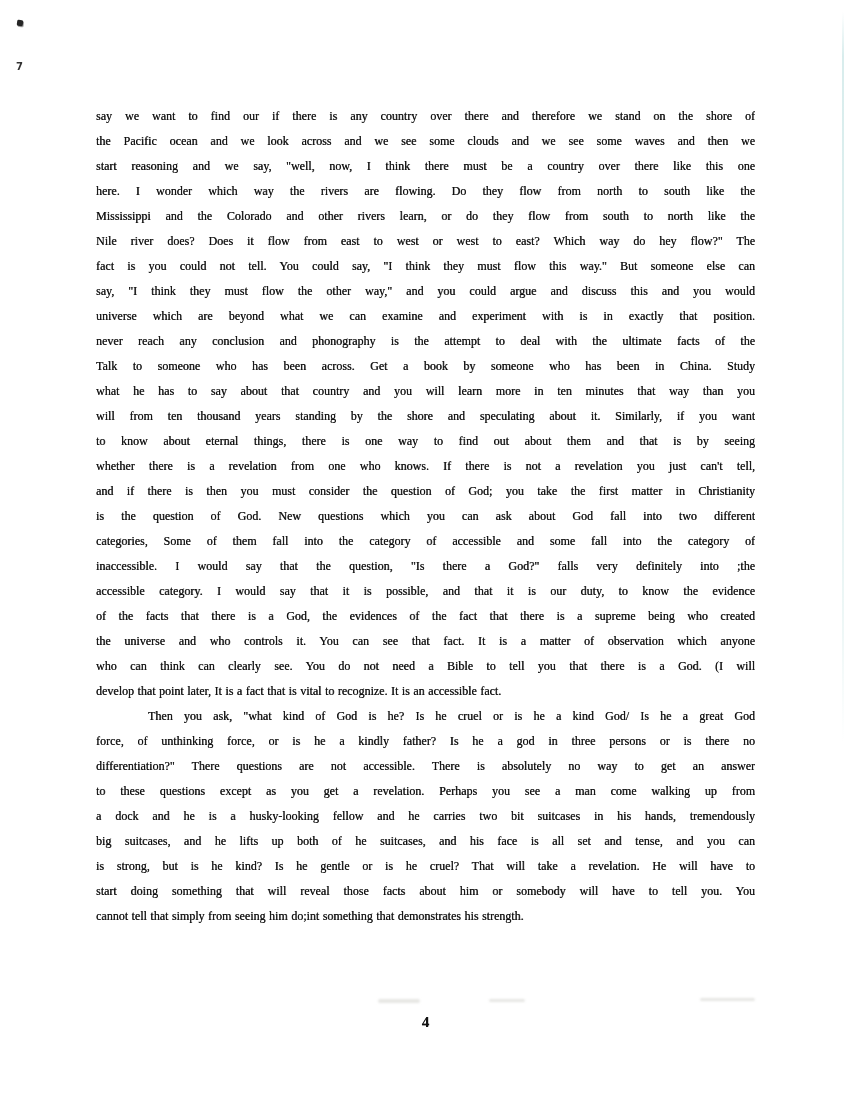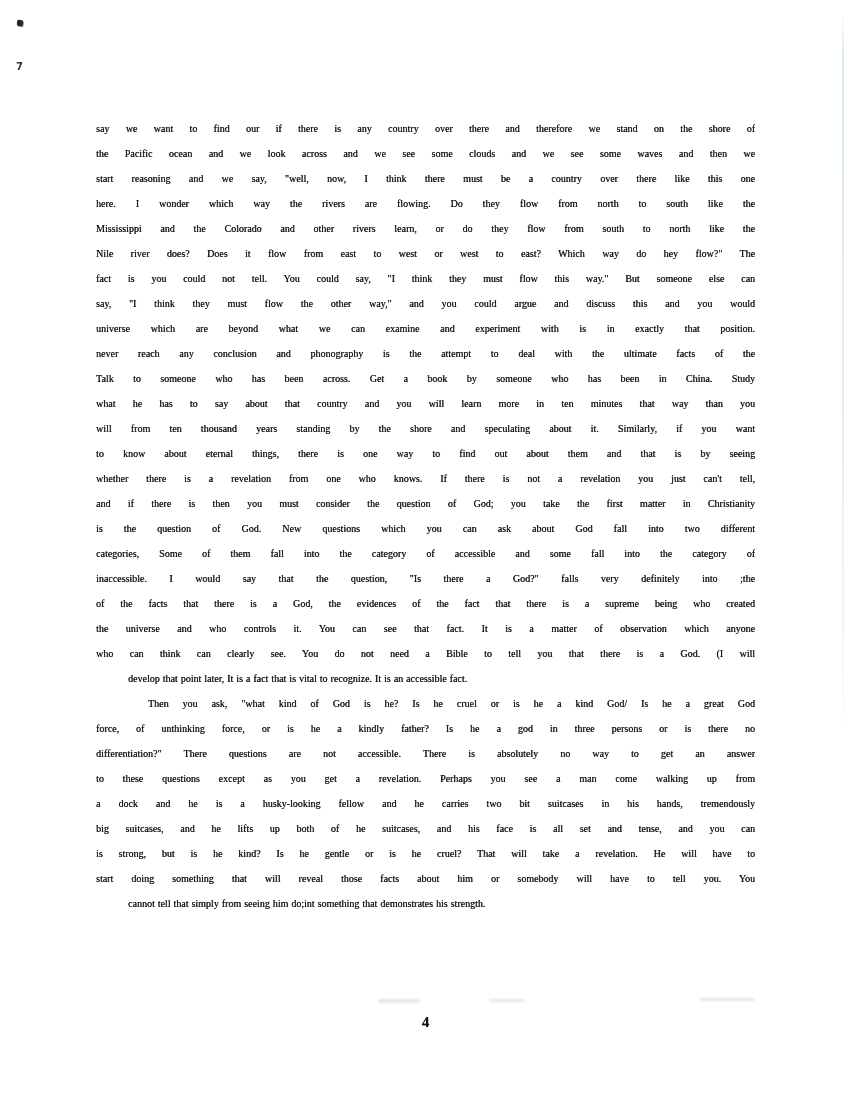--- a/index.html
+++ b/index.html
@@ -16,36 +16,35 @@
     font-family: "Liberation Serif", "DejaVu Serif", serif;
     color: #111111;
   }
   
   .textblock, .page-number {
     text-shadow: 0.35px 0 0 rgba(17,17,17,0.8);
   }
   .textblock {
     position: absolute;
     left: 96px;
-    top: 116px;
+    top: 104px;
     width: 659px;
-    font-size: 10px;
+    font-size: 12px;
     line-height: 25px;
     word-spacing: 0.5px;
   }
   .line {
     height: 25px;
     overflow: hidden;
     text-align: justify;
     text-align-last: justify;
     white-space: normal;
   }
   .line.last {
     text-align-last: left;
-    margin-left: 32px;
   }
   .line.indent {
     text-indent: 52px;
   }
   .page-number {
     position: absolute;
     left: 96px;
     top: 1010px;
     width: 659px;
     text-align: center;
@@ -123,20 +122,21 @@
       <div class="line">never reach any conclusion and phonography is the attempt to deal with the ultimate facts of the</div>
       <div class="line">Talk to someone who has been across.  Get a book by someone who has been in China.  Study</div>
       <div class="line">what he has to say about that country and you will learn more in ten minutes that way than you</div>
       <div class="line">will from ten thousand years standing by the shore and speculating about it.  Similarly, if you want</div>
       <div class="line">to know about eternal things, there is one  way to find out about them and that is by seeing</div>
       <div class="line">whether there is a revelation from one who knows.  If there is not a revelation you just can't tell,</div>
       <div class="line">and if there is then you must consider the question of God; you take the first matter in Christianity</div>
       <div class="line">is the question of God.  New questions which you can ask about God fall into two different</div>
       <div class="line">categories,  Some of them fall into the category of accessible and some fall into the category of</div>
       <div class="line">inaccessible.  I would say that the question, "Is there a God?" falls very definitely into ;the</div>
+      <div class="line">accessible category.  I would say that it is possible, and that it is our duty, to know the evidence</div>
       <div class="line">of the facts that there is a God, the evidences of the fact that there is a supreme being who created</div>
       <div class="line">the universe and who controls it.  You can see that fact.  It is a matter of observation which anyone</div>
       <div class="line">who can think can clearly see.  You do not need a Bible to tell you that there is a God.  (I will</div>
       <div class="line last">develop that point later,  It is a fact that is vital to recognize.  It is an accessible fact.</div>
       <div class="line indent">Then you ask, "what kind of God is he?  Is he cruel or is he a kind God/  Is he a great God</div>
       <div class="line">force, of unthinking force, or is he a kindly father?  Is he a god in three persons or is there no</div>
       <div class="line">differentiation?"  There questions are not accessible.  There is absolutely no way to get an answer</div>
       <div class="line">to these questions except as you get a revelation.  Perhaps you see a man come walking up from</div>
       <div class="line">a dock and he is a husky-looking fellow and he carries two bit suitcases in his hands, tremendously</div>
       <div class="line">big suitcases, and he lifts up both of he suitcases, and his face is all set and tense, and you can</div>

